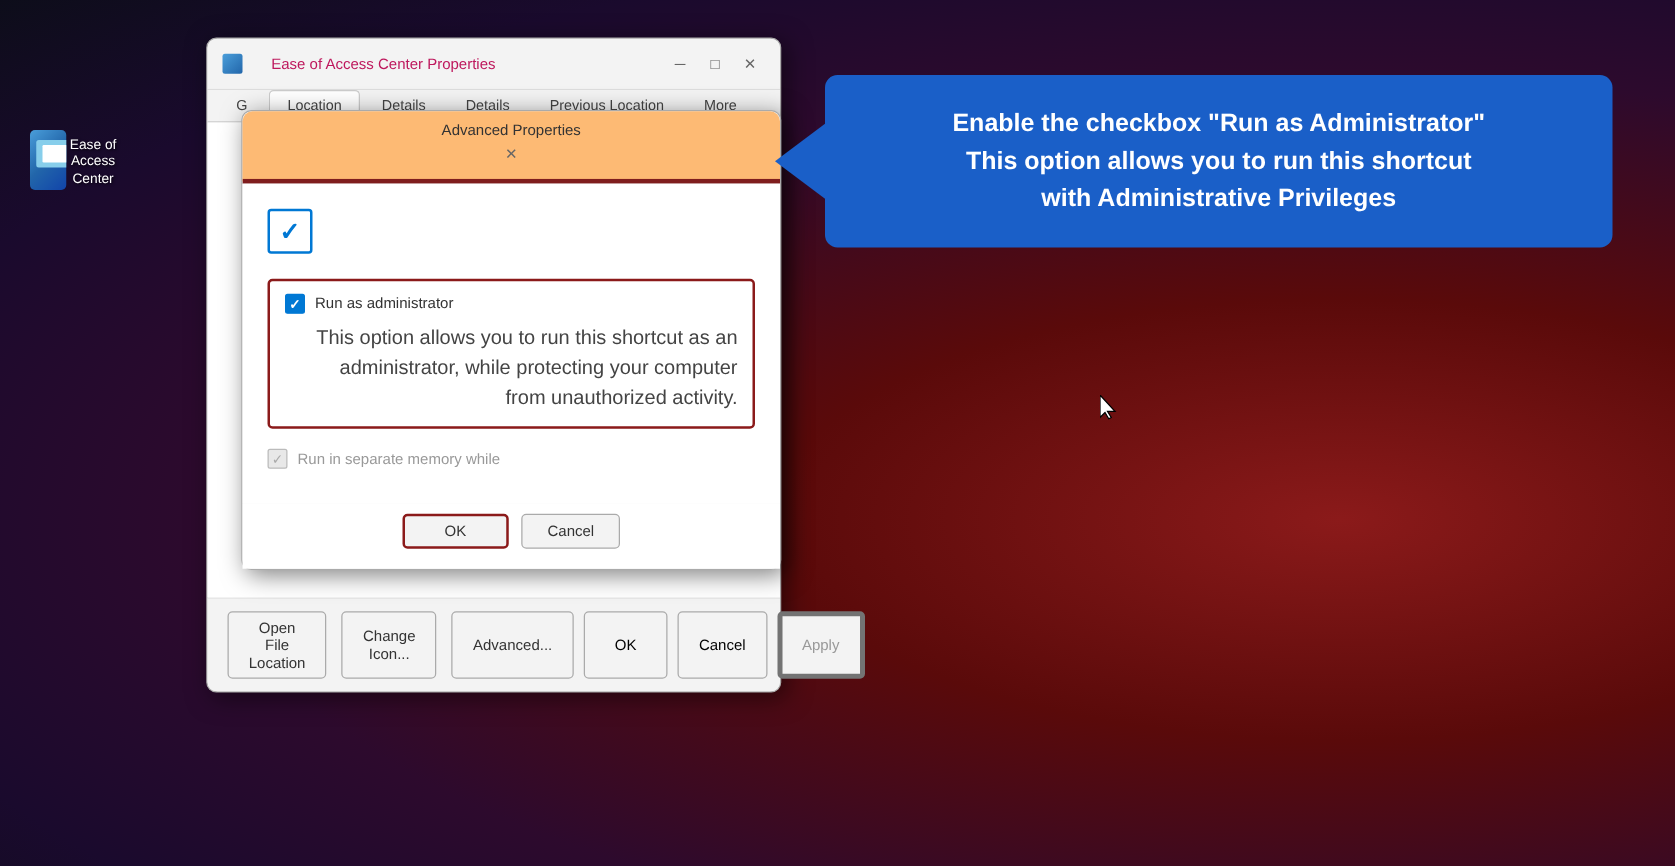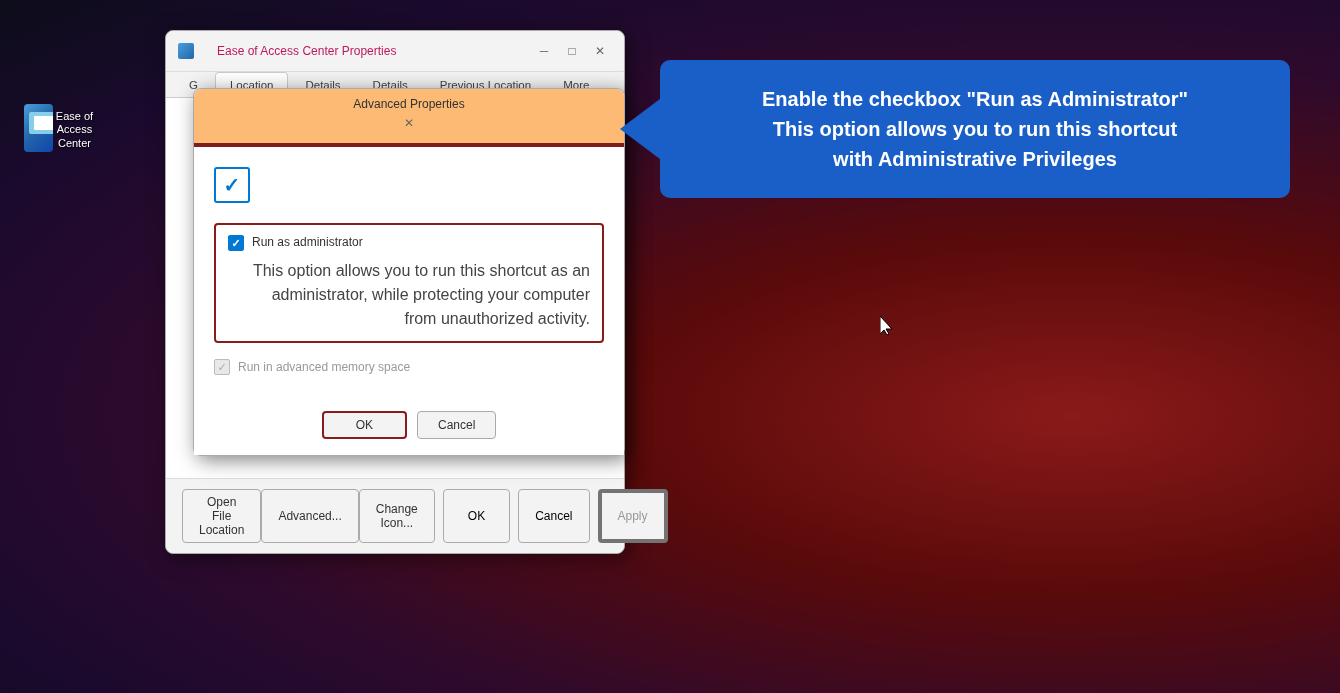--- a/index.html
+++ b/index.html
@@ -163,21 +163,21 @@
       gap: 8px;
       padding: 10px 16px;
       border-top: 1px solid #ddd;
       background: #f3f3f3;
       border-radius: 0 0 8px 8px;
       justify-content: space-between;
     }
 
     .bottom-left-buttons {
       display: flex;
-      gap: 0;
+      gap: 12px;
     }
 
     .dialog-btn {
       padding: 5px 16px;
       font-size: 12px;
       border: 1px solid #aaa;
       border-radius: 4px;
       background: #f3f3f3;
       cursor: pointer;
       color: #333;
@@ -462,22 +462,22 @@
     <div class="tab">Details</div>
     <div class="tab">Details</div>
     <div class="tab">Previous Location</div>
     <div class="tab">More</div>
   </div>
   <div class="main-dialog-body">
   </div>
   <div class="bottom-buttons-row">
     <div class="bottom-left-buttons">
       <button class="dialog-btn">Open File Location</button>
+      <button class="dialog-btn">Change Icon...</button>
       <button class="dialog-btn">Advanced...</button>
-      <button class="dialog-btn">Change Icon...</button>
     </div>
     <div class="bottom-right-buttons">
       <button class="btn-ok-main">OK</button>
       <button class="btn-cancel-main">Cancel</button>
       <button class="btn-apply-main">Apply</button>
     </div>
   </div>
 </div>
 
 <div class="advanced-dialog">
@@ -495,21 +495,21 @@
     <div class="option-box">
       <div class="option-checkbox-row">
         <div class="checkbox-blue"></div>
         <span class="option-label">Run as administrator</span>
       </div>
       <div class="option-description">This option allows you to run this shortcut as an administrator, while protecting your computer from unauthorized activity.</div>
     </div>
 
     <div class="disabled-option-row">
       <div class="checkbox-disabled"></div>
-      <span class="option-label-disabled">Run in advanced memory space</span>
+      <span class="option-label-disabled">Run in separate memory while</span>
     </div>
   </div>
   <div class="advanced-dialog-footer">
     <button class="btn-ok-adv">OK</button>
     <button class="btn-cancel-adv">Cancel</button>
   </div>
 </div>
 
 <div class="callout">
   <span>Enable the checkbox "Run as Administrator"</span><br>

